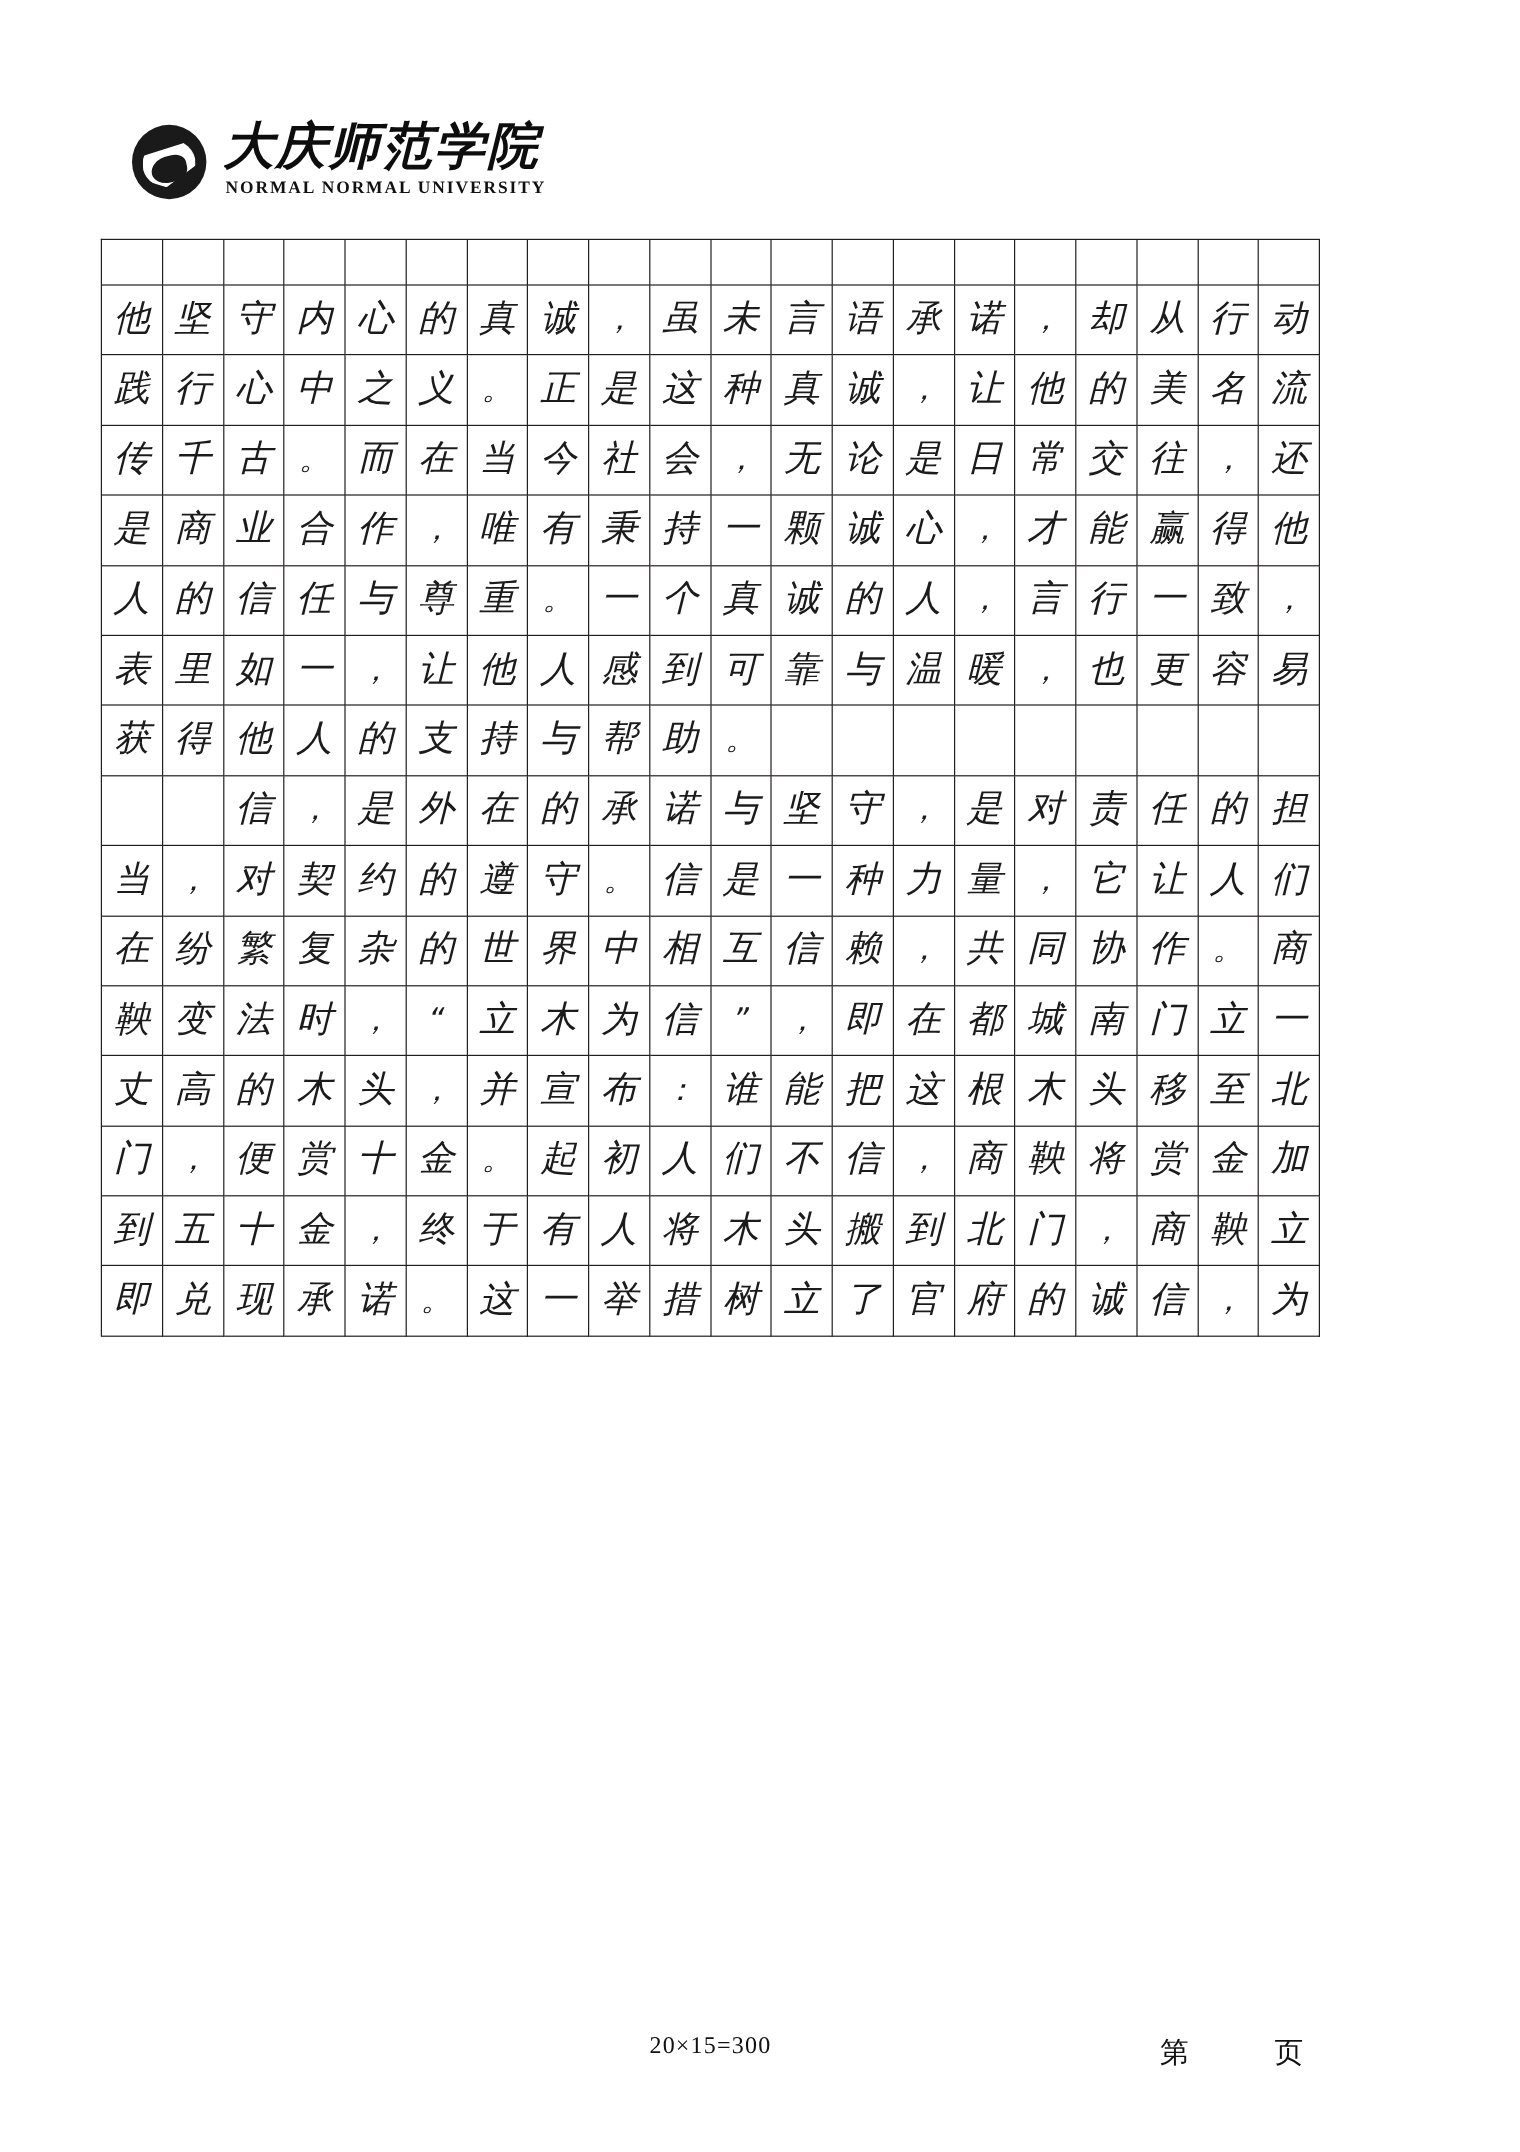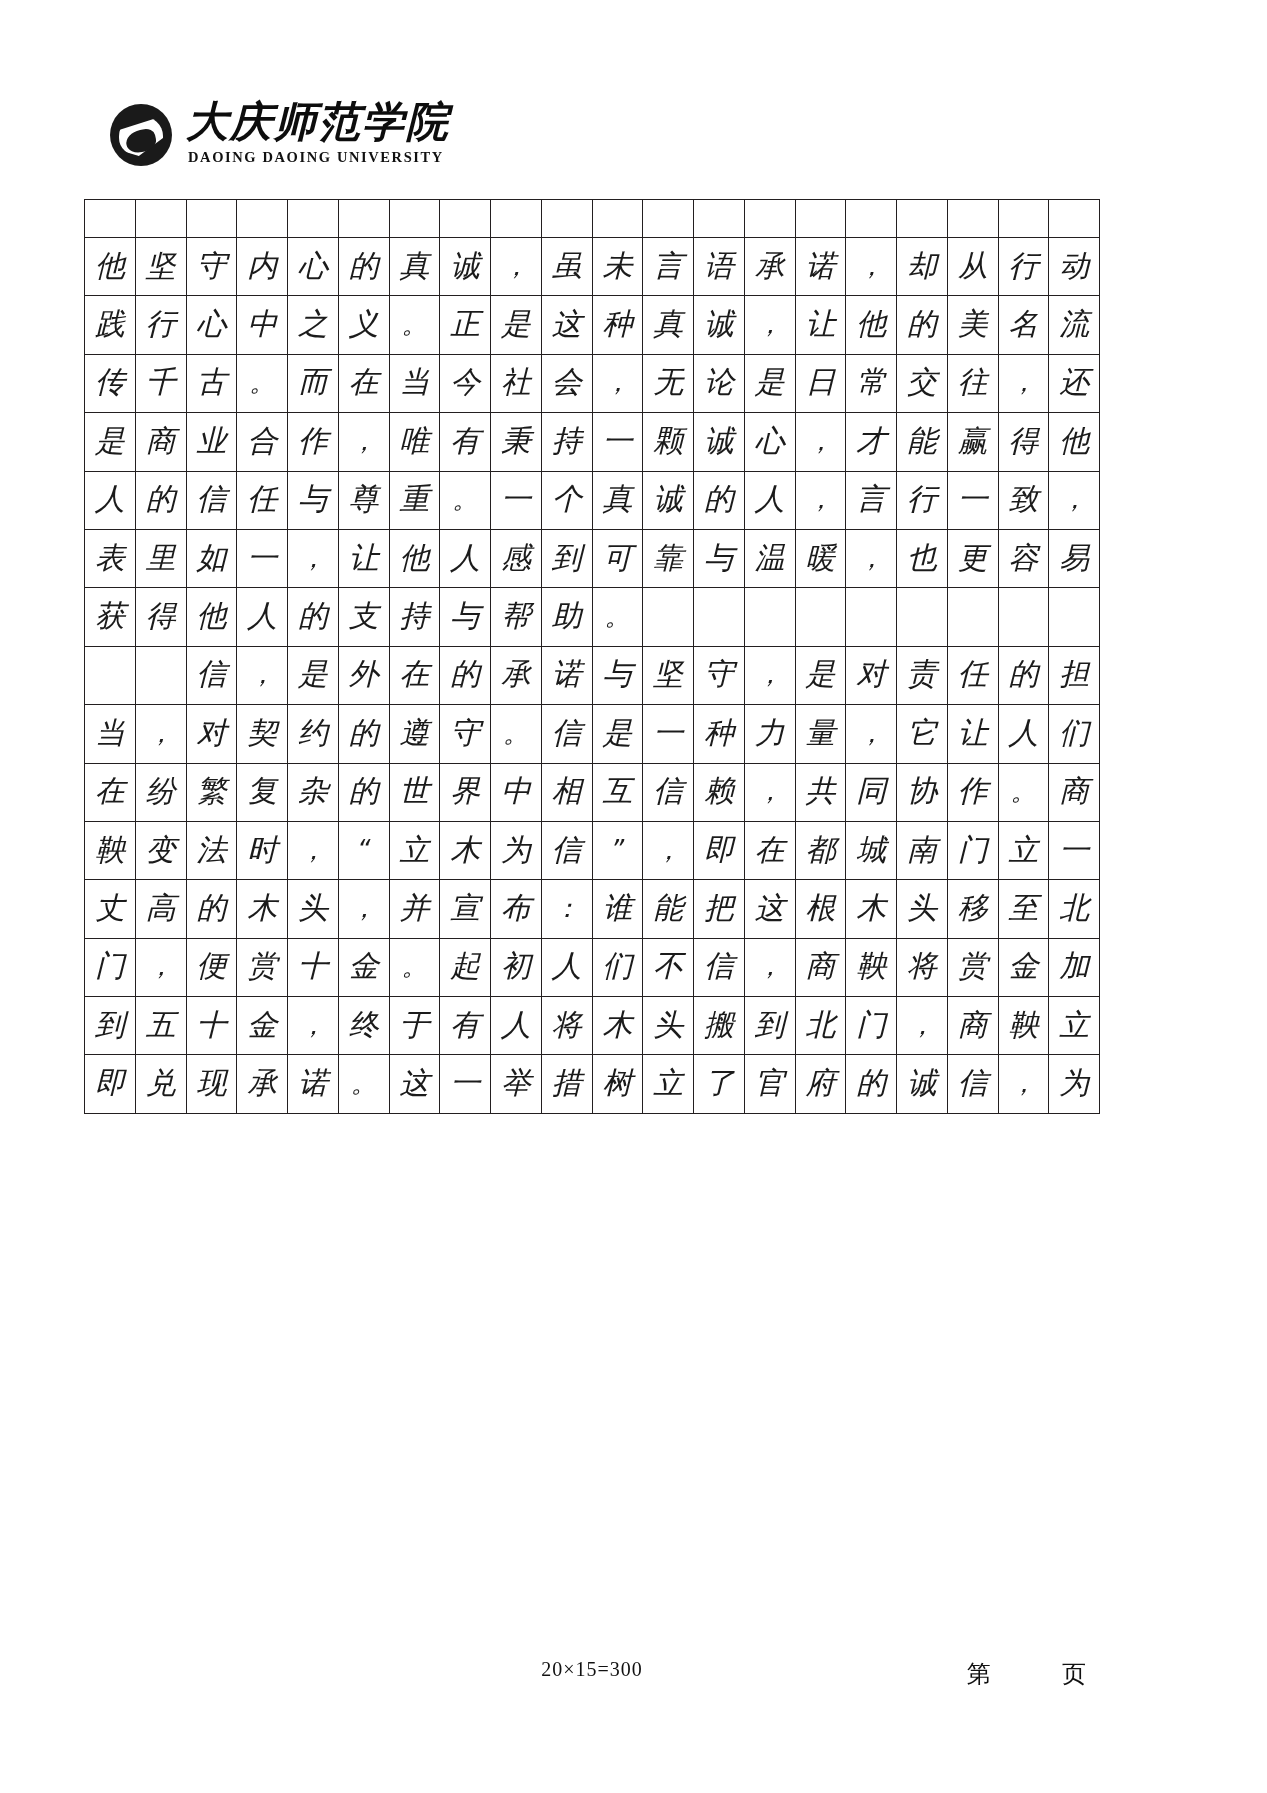--- a/index.html
+++ b/index.html
@@ -118,21 +118,21 @@
     font-style: italic;
     letter-spacing: 0;
     white-space: nowrap;
   }
   .cell.punct span { font-size: 26px; }
 
   
   .footer {
     position: absolute;
     left: 84px;
-    top: 1658px;
+    top: 1694px;
     width: 1016px;
     height: 40px;
     font-family: "Liberation Serif", serif;
     font-size: 20px;
     color: #111;
   }
   .footer-center {
     position: absolute;
     left: 50%;
     transform: translateX(-50%);
@@ -153,21 +153,21 @@
 </style>
 </head>
 <body>
 
 <div class="page">
 
   <div class="header">
     <div class="logo-mark"></div>
     <div class="logo-text">
       <div class="logo-cn">大庆师范学院</div>
-      <div class="logo-en">DAOING DAOING UNIVERSITY</div>
+      <div class="logo-en">NORMAL NORMAL UNIVERSITY</div>
     </div>
   </div>
 
   <div class="sheet" id="sheet">
       <div class="row thin">
         <div class="cell"></div>
         <div class="cell"></div>
         <div class="cell"></div>
         <div class="cell"></div>
         <div class="cell"></div>

